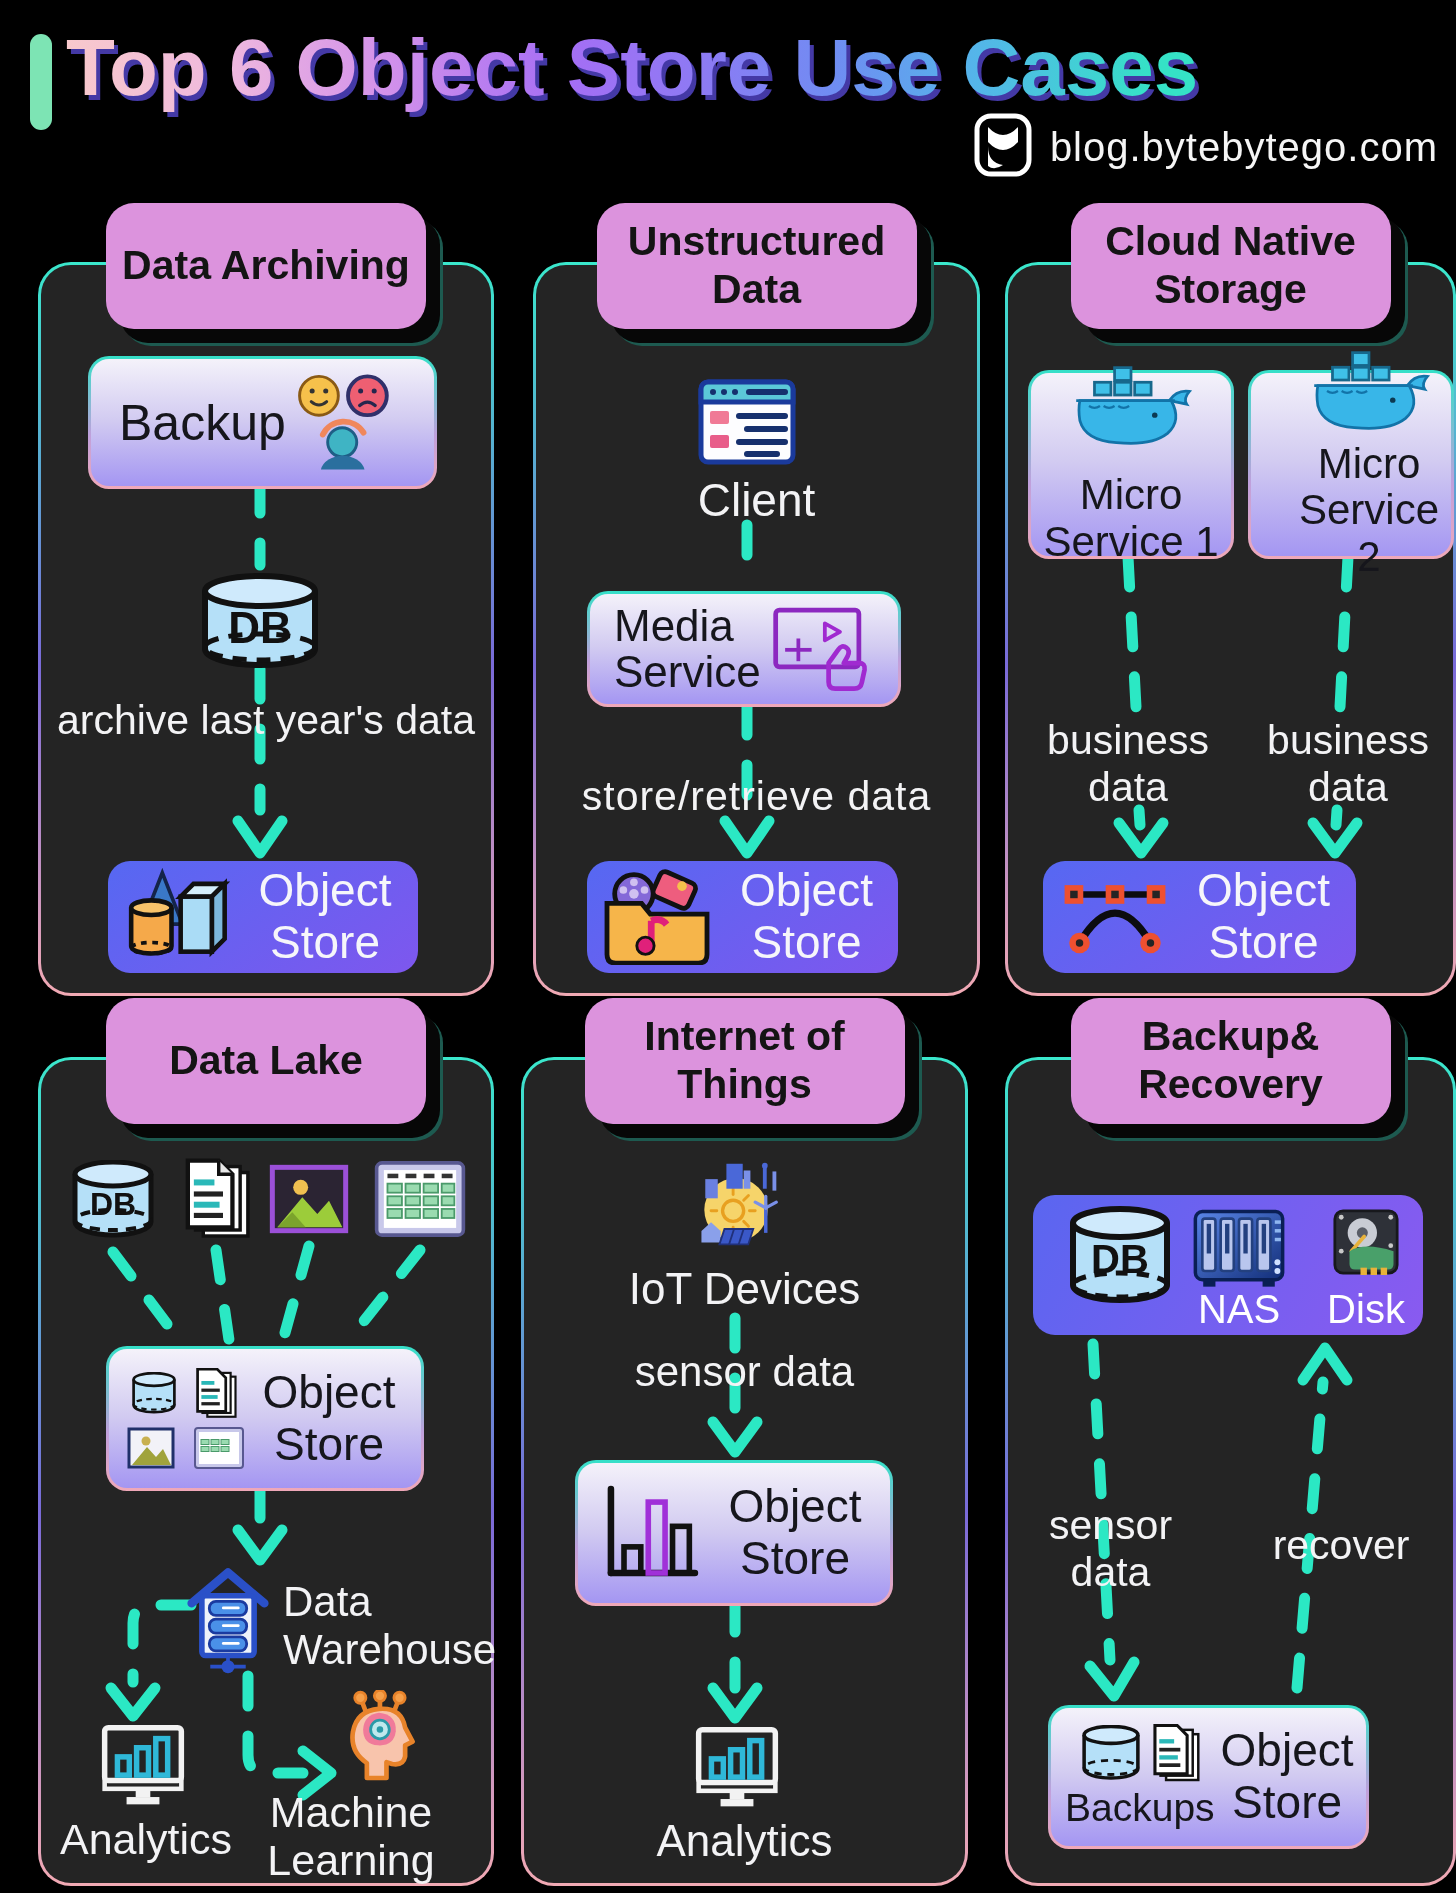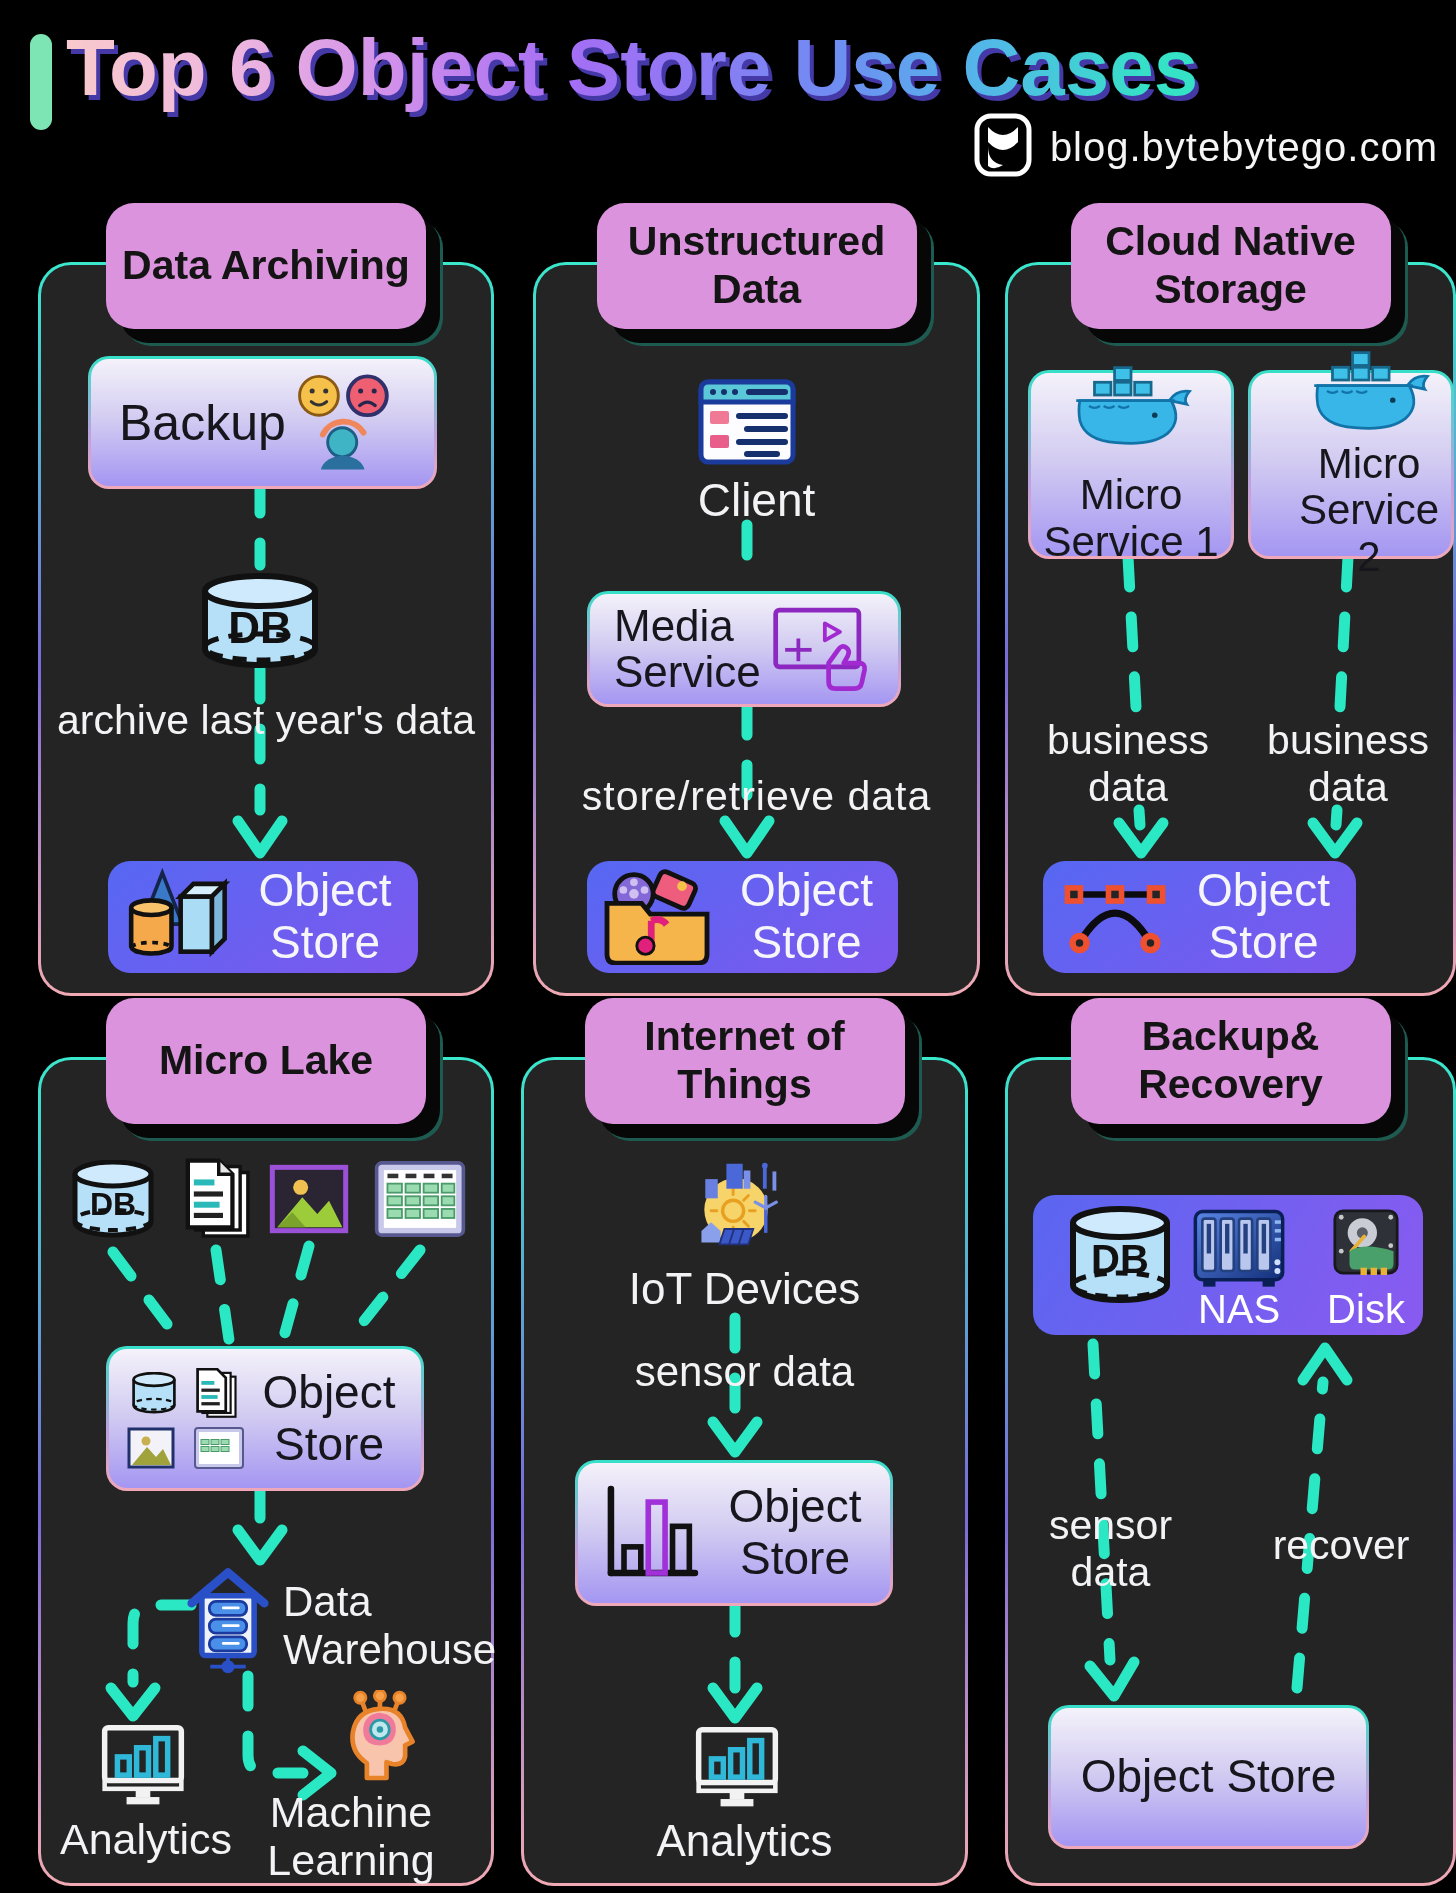--- a/index.html
+++ b/index.html
@@ -257,21 +257,21 @@
               <circle cx="98" cy="78" r="4" fill="#242424"></circle>
           </svg>
         </span>
         <span class="store-text">Object Store</span>
       </div>
     </div>
   </div>
 
   <div class="panel-wrap" style="left:38px;top:1057px;width:450px;height:823px;">
     <div class="panel">
-      <div class="badge">Micro Lake</div>
+      <div class="badge">Data Lake</div>
       <svg class="flow" width="450" height="823" viewBox="0 0 450 823">
         <line class="dash" x1="72" y1="192" x2="138" y2="280"></line>
         <line class="dash" x1="175" y1="190" x2="188" y2="280"></line>
         <line class="dash" x1="268" y1="186" x2="242" y2="280"></line>
         <line class="dash" x1="379" y1="190" x2="308" y2="280"></line>
         <line class="dash" x1="219" y1="428" x2="219" y2="468"></line>
         <path class="head" d="M197 470 L219 500 L241 470"></path>
         <path class="dash" d="M150 545 L110 545 Q92 545 92 563 L92 622"></path>
         <path class="head" d="M70 628 L92 656 L114 628"></path>
         <path class="dash" d="M207 616 L207 695 Q207 713 225 713 L262 713"></path>
@@ -580,19 +580,38 @@
         </div>
         <div style="position:absolute;left:150px;top:92px;width:112px;text-align:center;font-size:40px;color:#fff;">NAS</div>
         <div style="position:absolute;left:282px;top:92px;width:102px;text-align:center;font-size:40px;color:#fff;">Disk</div>
       </div>
 
       <div class="wlabel" style="left:5px;width:195px;top:442px;font-size:41px;">sensor data</div>
       <div class="wlabel" style="left:248px;width:170px;top:462px;font-size:41px;">recover</div>
 
       <div class="node light-wrap" style="left:40px;top:645px;width:315px;height:138px;">
         <div class="node-light" style="padding:0 14px;gap:6px;">
+          <div style="display:flex;flex-direction:column;align-items:center;gap:2px;">
+            <div style="display:flex;align-items:center;gap:6px;">
+              <svg width="66" height="58" viewBox="0 0 90 82">
+                  <path d="M7 14 v48 a38 13 0 0 0 76 0 v-48" fill="#b5e0f8" stroke="#111" stroke-width="5"></path>
+                  <ellipse cx="45" cy="14" rx="38" ry="12" fill="#cfeafc" stroke="#111" stroke-width="5"></ellipse>
+                  <ellipse cx="45" cy="60" rx="38" ry="10" fill="none" stroke="#111" stroke-width="4" stroke-dasharray="10 8"></ellipse>
+                </svg>
+              <svg width="52" height="60" viewBox="0 0 84 96">
+                  <rect x="26" y="16" width="52" height="74" fill="#fff" stroke="#111" stroke-width="4"></rect>
+                  <rect x="17" y="9" width="52" height="74" fill="#fff" stroke="#111" stroke-width="4"></rect>
+                  <path d="M8 2 h36 l16 16 v62 H8 Z" fill="#fff" stroke="#111" stroke-width="5"></path>
+                  <rect x="15" y="24" width="24" height="7" fill="#2ab8b8"></rect>
+                  <rect x="15" y="38" width="34" height="6" fill="#222"></rect>
+                  <rect x="15" y="50" width="30" height="7" fill="#2ab8b8"></rect>
+                  <rect x="15" y="63" width="34" height="6" fill="#222"></rect>
+                </svg>
+            </div>
+            <span style="font-size:39px;color:#16161c;">Backups</span>
+          </div>
           <span class="store-text dlabel">Object Store</span>
         </div>
       </div>
     </div>
   </div>
 
 </div>
 
 </body></html>

